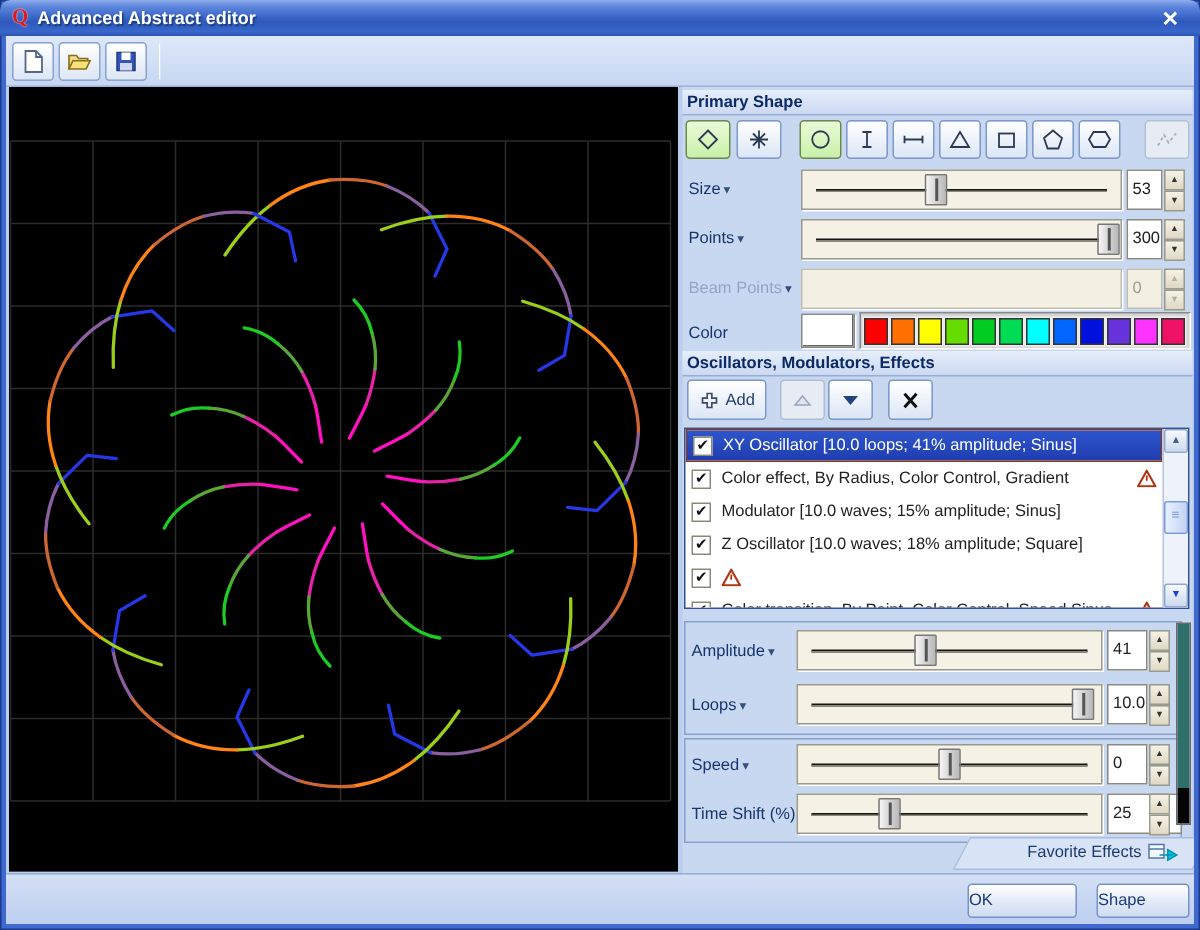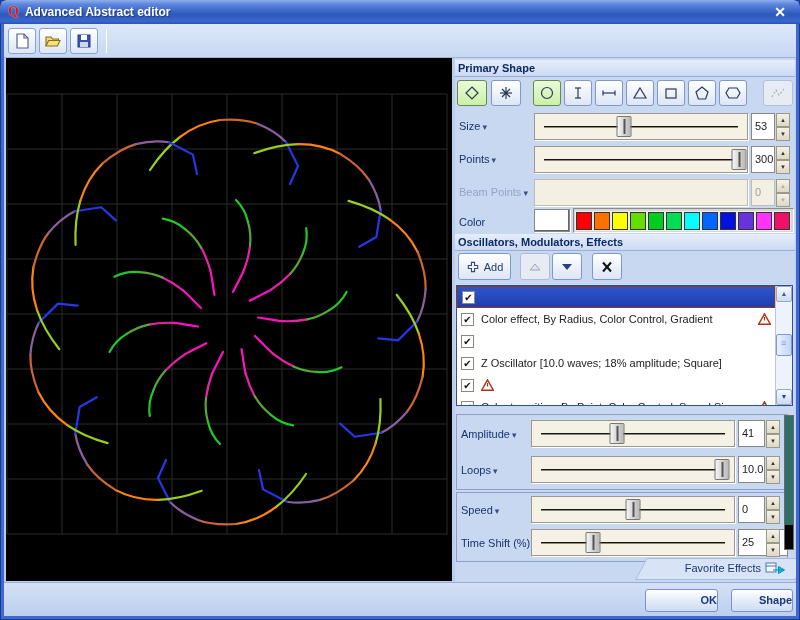--- a/index.html
+++ b/index.html
@@ -89,21 +89,21 @@
 
   
   .favbar { position:absolute; left:0; top:500px; width:340px; height:22px; }
   .fav-tab { position:absolute; right:0; top:0; width:160px; height:22px; background:#d8e3f6; border:1px solid #a8bcdf; transform:skewX(-28deg); transform-origin:bottom; }
   .fav-text { position:absolute; right:34px; top:4px; color:#1a3a70; }
   .fav-icon { position:absolute; right:8px; top:2px; }
 
   
   .bottombar { position:absolute; left:0; top:582px; width:800px; height:34px; background:linear-gradient(180deg,#d4e0f5,#bccff0); border-top:1px solid #98aed6; }
   .btn { position:absolute; top:6px; height:23px; background:linear-gradient(180deg,#ffffff,#dfe8f7 60%,#cfdcf2);
-    border:1px solid #7a92c8; border-radius:3px; color:#1a3a7a; text-align:right; padding-top:4px;font-weight:bold; }
+    border:1px solid #7a92c8; border-radius:3px; color:#1a3a7a; text-align:left; padding-top:4px; }
 
   svg { display:block; }
   
   .th-size{left:42%} .th-points{left:96%} .th-amp{left:42%} .th-loops{left:94%} .th-speed{left:50%} .th-time{left:30%}
 </style>
 </head>
 <body>
 
 <div class="window">
 
@@ -417,31 +417,33 @@
             <line x1="4" y1="2.5" x2="12" y2="11.5"></line>
             <line x1="12" y1="2.5" x2="4" y2="11.5"></line>
           </g>
         </svg>
     </div>
 
     <div class="fxlist">
       <div style="position:absolute;left:0;top:0;width:318px">
           <div class="fx-row sel">
             <span class="cb">✔</span>
+            <span class="fxl">XY Oscillator [10.0 loops; 41% amplitude; Sinus]</span>
           </div>
           <div class="fx-row">
             <span class="cb">✔</span>
             <span class="fxl">Color effect, By Radius, Color Control, Gradient</span>
             <svg class="warn" width="13" height="12" viewBox="0 0 13 12">
               <path d="M6.5 0.8 L12.3 11.2 L0.7 11.2 Z" fill="none" stroke="#b23312" stroke-width="1.4"></path>
               <line x1="6.5" y1="4" x2="6.5" y2="7.5" stroke="#b23312" stroke-width="1.2"></line>
             </svg>
           </div>
           <div class="fx-row">
             <span class="cb">✔</span>
+            <span class="fxl">Modulator [10.0 waves; 15% amplitude; Sinus]</span>
           </div>
           <div class="fx-row">
             <span class="cb">✔</span>
             <span class="fxl">Z Oscillator [10.0 waves; 18% amplitude; Square]</span>
           </div>
           <div class="fx-row">
             <span class="cb">✔</span>
             <svg class="warn" width="13" height="12" viewBox="0 0 13 12">
               <path d="M6.5 0.8 L12.3 11.2 L0.7 11.2 Z" fill="none" stroke="#b23312" stroke-width="1.4"></path>
               <line x1="6.5" y1="4" x2="6.5" y2="7.5" stroke="#b23312" stroke-width="1.2"></line>

